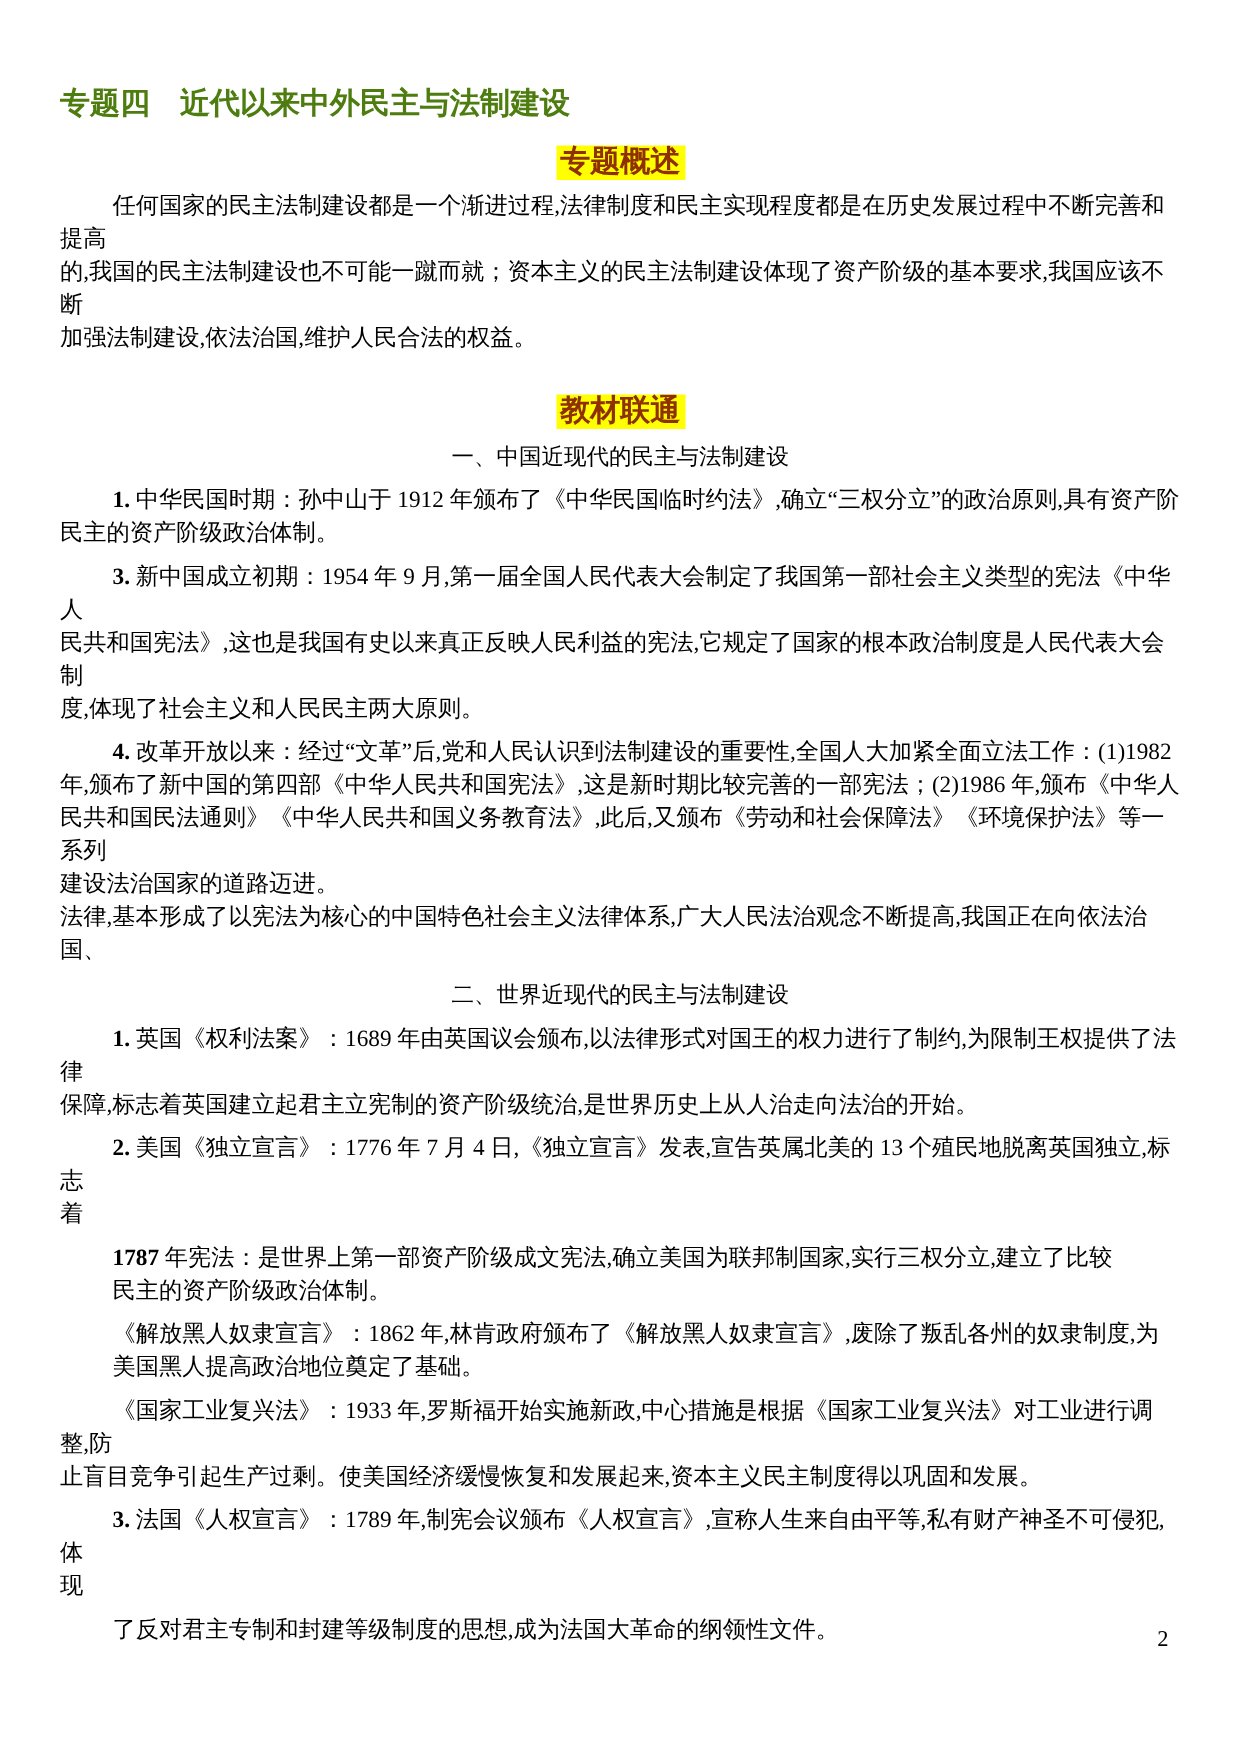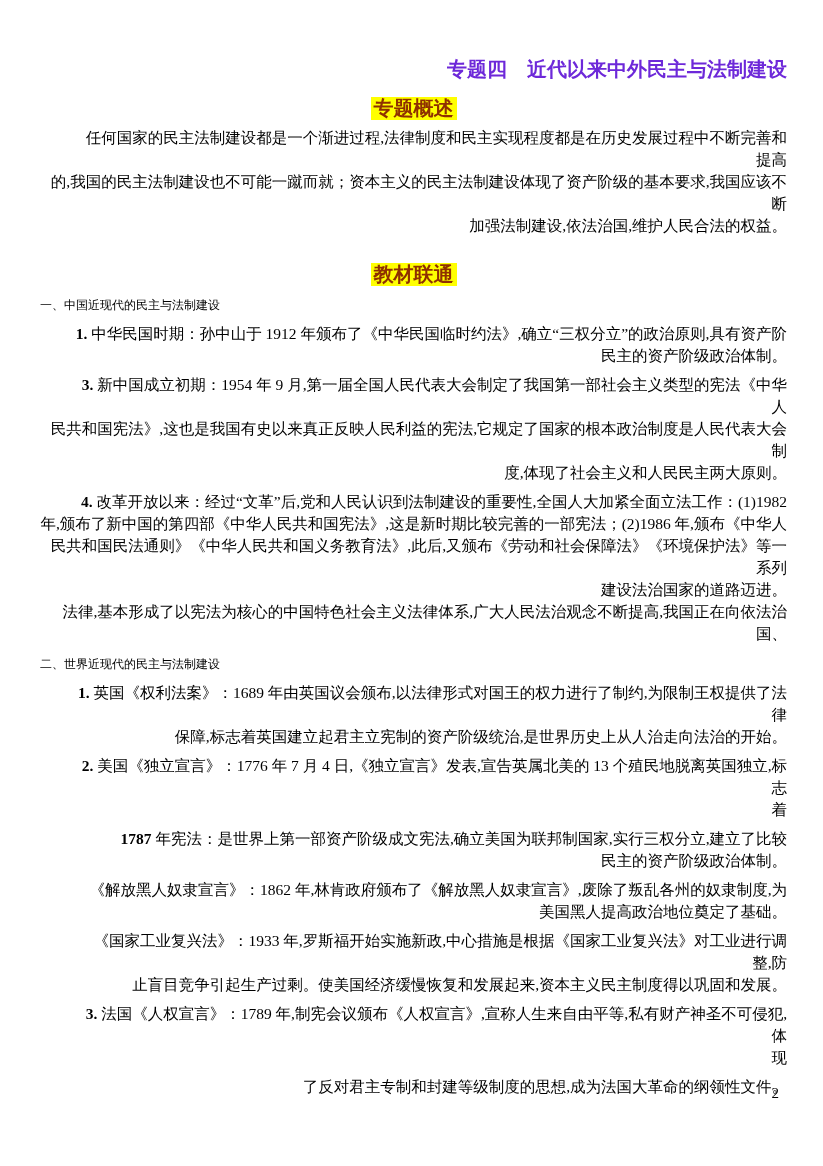--- a/index.html
+++ b/index.html
@@ -9,45 +9,45 @@
     box-sizing:border-box;
     background:#ffffff;
     padding:56px 36px 0 40px;
     font-family:"Liberation Serif","DejaVu Serif",serif;
     font-size:15.5px;
     color:#000000;
     overflow:hidden;
   }
   .title {
     margin:0;
-    text-align:right;
+    text-align:left;
     font-size:20px;
     font-weight:bold;
-    color:#6d28d9;
+    color:#4d7c0f;
     line-height:26px;
   }
   .badge-row { text-align:center; margin-top:15px; }
   .badge-row.second { margin-top:26px; }
   .badge {
     display:inline-block;
     background:#ffff00;
     color:#8f3000;
     font-weight:bold;
     font-size:20px;
     line-height:21px;
     padding:1px 3px;
   }
   .heading {
-    text-align:left;
-    font-size:12px;
+    text-align:center;
+    font-size:15px;
     line-height:22px;
     margin-top:8px;
   }
   .block { margin-top:7px; }
-  .ln { line-height:22px; white-space:pre-wrap;text-align:right; }
+  .ln { line-height:22px; white-space:pre-wrap; }
   .ln.ind { text-indent:35px; }
   .ln.pstart { margin-top:7px; }
   .ln b { font-weight:bold; }
   .page-number {
     position:absolute;
     top:1084px;
     right:44px;
     font-size:15px;
     line-height:18px;
   }

